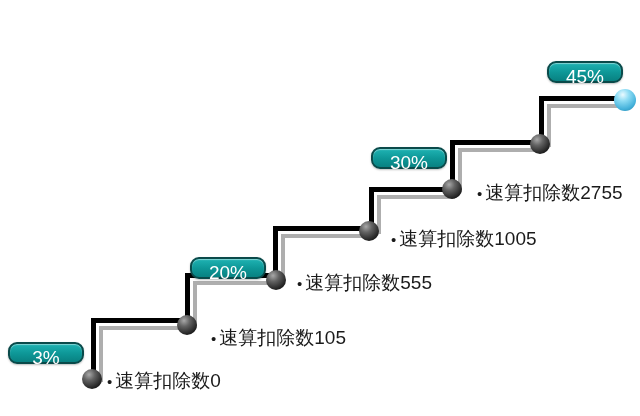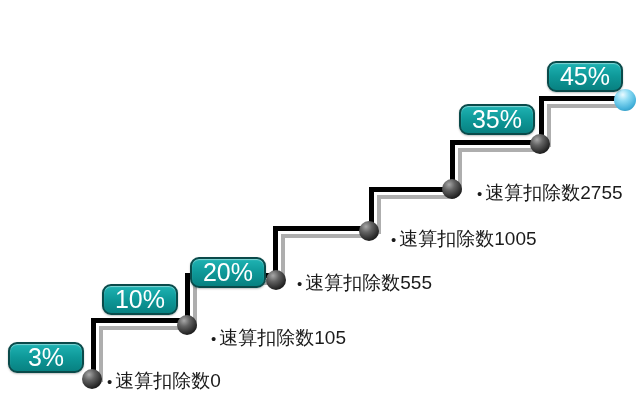--- a/index.html
+++ b/index.html
@@ -14,24 +14,24 @@
   .ball{
     position:absolute;width:20px;height:20px;border-radius:50%;
     background:radial-gradient(circle at 35% 28%, #a8a8a8 0%, #636363 30%, #1d1d1d 75%, #000000 100%);
   }
   .end-ball{
     position:absolute;width:22px;height:22px;border-radius:50%;
     background:radial-gradient(circle at 40% 26%, #eafaff 0%, #8edcf4 30%, #45b2db 68%, #1e7ea6 100%);
   }
   
   .badge{
-    position:absolute;width:76px;height:31px;box-sizing:border-box;
+    position:absolute;width:76px;height:22px;box-sizing:border-box;
     border:2px solid #0a4a4a;border-radius:9px;
     background:linear-gradient(180deg,#1fb3b3 0%,#0e9898 50%,#088181 100%);
-    color:#ffffff;font-size:25px;line-height:27px;text-align:center;
+    color:#ffffff;font-size:19px;line-height:27px;text-align:center;
     box-shadow:inset 0 1px 1px rgba(255,255,255,.45), 0 1px 2px rgba(0,0,0,.25);
   }
   
   .ded{
     position:absolute;font-size:19px;color:#1a1a1a;white-space:nowrap;
     display:flex;align-items:center;
   }
   .ded .bullet{font-size:15px;margin-right:3px;line-height:1;}
 </style>
 </head>
@@ -56,23 +56,22 @@
   <div class="ball" style="left:82px;top:369px"></div>
   <div class="ball" style="left:177px;top:315px"></div>
   <div class="ball" style="left:266px;top:270px"></div>
   <div class="ball" style="left:359px;top:221px"></div>
   <div class="ball" style="left:442px;top:179px"></div>
   <div class="ball" style="left:530px;top:134px"></div>
 
   <div class="end-ball" style="left:614px;top:89px"></div>
 
   <div class="badge" style="left:8px;top:342px">3%</div>
-  <div class="badge" style="left:102px;top:284px">10%</div>
   <div class="badge" style="left:190px;top:257px">20%</div>
-  <div class="badge" style="left:459px;top:104px">35%</div>
+  <div class="badge" style="left:371px;top:147px">30%</div>
   <div class="badge" style="left:547px;top:61px">45%</div>
 
   <div class="ded" style="left:107px;top:368px">
     <span class="bullet">•</span>
     <span>速算扣除数0</span>
   </div>
   <div class="ded" style="left:211px;top:325px">
     <span class="bullet">•</span>
     <span>速算扣除数105</span>
   </div>

